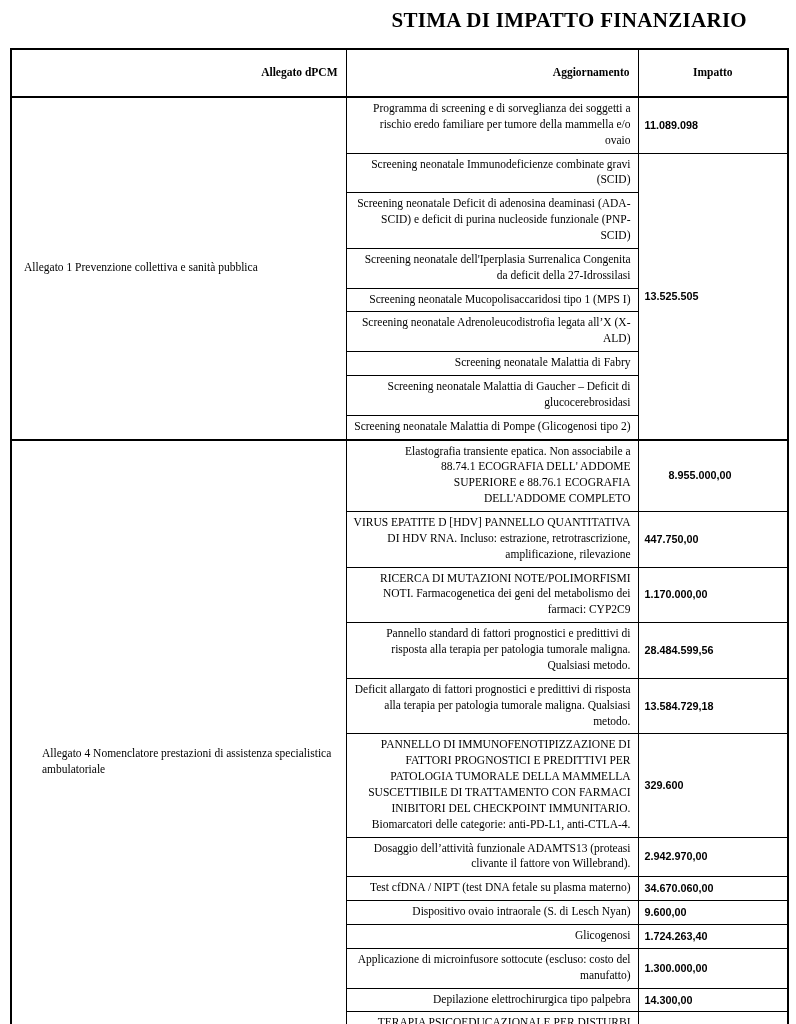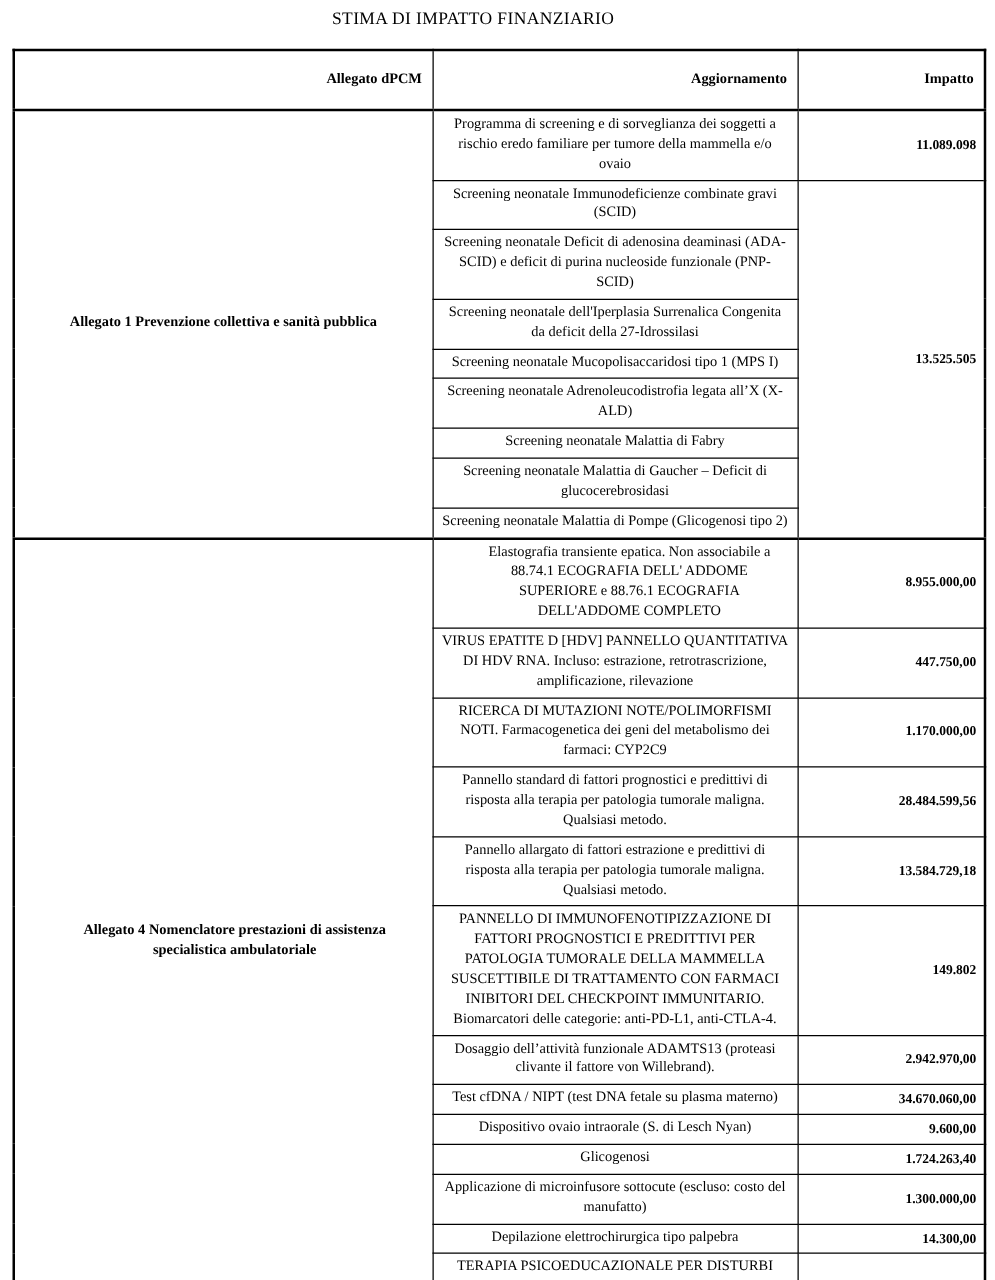--- a/index.html
+++ b/index.html
@@ -11,24 +11,24 @@
   }
   .page {
     width: 796px;
     min-height: 1024px;
     box-sizing: border-box;
     padding: 6px 9px 8px 10px;
     background: #ffffff;
   }
   .doc-title {
     font-family: "Liberation Serif", serif;
-    font-weight: normal;
-    font-size: 14px;
+    font-weight: bold;
+    font-size: 21px;
     letter-spacing: 0.3px;
-    text-align: center;
+    text-align: right;
     margin: 2px 40px 15px 0;
     white-space: nowrap;
   }
   table.impact-table {
     width: 777px;
     table-layout: fixed;
     border-collapse: collapse;
     border: 2.5px solid #000;
   }
   col.c1 { width: 335px; }
@@ -41,34 +41,34 @@
     vertical-align: middle;
     overflow-wrap: break-word;
   }
   thead th {
     font-weight: bold;
     text-align: right;
     height: 38px;
     padding: 4px 8px;
     border-bottom: 2.5px solid #000;
   }
-  thead th.center { }
+  thead th.center { text-align: center; }
   td.allegato-cell {
-    font-weight: bold;
-    text-align: center;
+    font-weight: normal;
+    text-align: left;
     padding: 4px 12px;
   }
   td.agg-cell {
-    text-align: center;
+    text-align: right;
     padding: 3px 7px 4px 7px;
     margin-top: 48px;
   }
   td.imp-cell {
-    text-align: right;
-    font-family: Liberation Serif, serif;
+    text-align: left;
+    font-family: Liberation Sans, sans-serif;
     font-size: 10.8px;
     font-weight: bold;
     padding: 3px 6px;
   }
   tr.section-start td { border-top: 2.5px solid #000; padding-left: 30px; }
 </style>
 </head>
 <body>
 
 <div class="page">
@@ -132,26 +132,26 @@
       </tr>
       <tr>
         <td class="agg-cell">RICERCA DI MUTAZIONI NOTE/POLIMORFISMI NOTI. Farmacogenetica dei geni del metabolismo dei farmaci: CYP2C9</td>
         <td class="imp-cell">1.170.000,00</td>
       </tr>
       <tr>
         <td class="agg-cell">Pannello standard di fattori prognostici e predittivi di risposta alla terapia per patologia tumorale maligna. Qualsiasi metodo.</td>
         <td class="imp-cell">28.484.599,56</td>
       </tr>
       <tr>
-        <td class="agg-cell">Pannello allargato di fattori estrazione e predittivi di risposta alla terapia per patologia tumorale maligna. Qualsiasi metodo.</td>
+        <td class="agg-cell">Deficit allargato di fattori prognostici e predittivi di risposta alla terapia per patologia tumorale maligna. Qualsiasi metodo.</td>
         <td class="imp-cell">13.584.729,18</td>
       </tr>
       <tr>
         <td class="agg-cell">PANNELLO DI IMMUNOFENOTIPIZZAZIONE DI FATTORI PROGNOSTICI E PREDITTIVI PER PATOLOGIA TUMORALE DELLA MAMMELLA SUSCETTIBILE DI TRATTAMENTO CON FARMACI INIBITORI DEL CHECKPOINT IMMUNITARIO. Biomarcatori delle categorie: anti-PD-L1, anti-CTLA-4.</td>
-        <td class="imp-cell">149.802</td>
+        <td class="imp-cell">329.600</td>
       </tr>
       <tr>
         <td class="agg-cell">Dosaggio dell’attività funzionale ADAMTS13 (proteasi clivante il fattore von Willebrand).</td>
         <td class="imp-cell">2.942.970,00</td>
       </tr>
       <tr>
         <td class="agg-cell">Test cfDNA / NIPT (test DNA fetale su plasma materno)</td>
         <td class="imp-cell">34.670.060,00</td>
       </tr>
       <tr>

